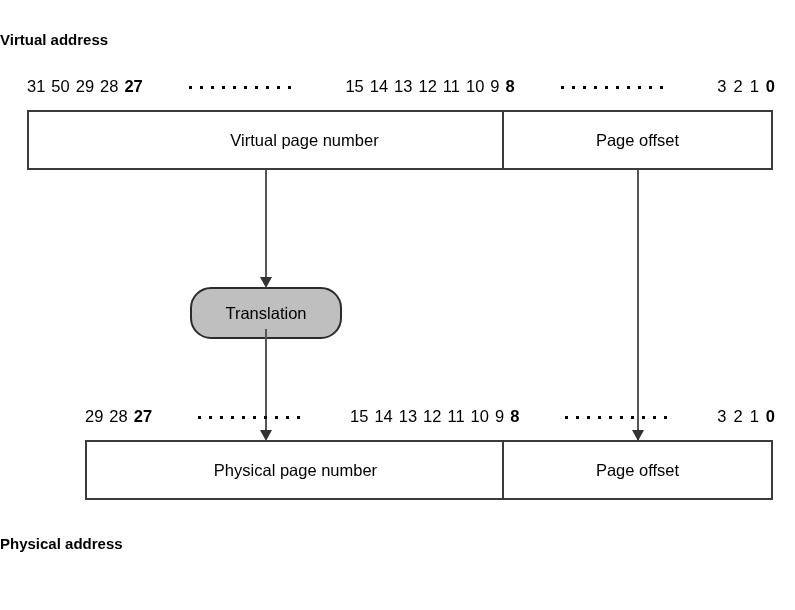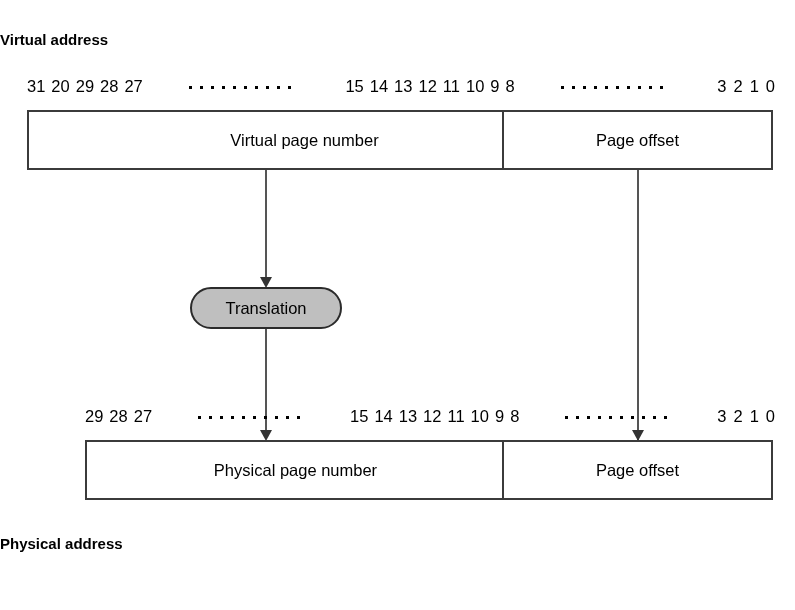--- a/index.html
+++ b/index.html
@@ -40,21 +40,21 @@
   #bitrow-bottom { left: 85px; top: 404px; width: 690px; }
 
   .bits {
     display: inline-flex;
     align-items: baseline;
   }
   .bits span { display: inline-block; }
   .bitrow .seg-left .bits span { margin-right: 6px; }
   .bitrow .seg-mid  .bits span { margin-right: 6px; }
   .bitrow .seg-right .bits span { margin-right: 7px; }
-  .bitrow .bits span:last-child { margin-right: 0; }
+  .bitrow .bits span:last-child { margin-right: 0; font-weight: bold; }
 
   .dots {
     flex: 1 1 auto;
     min-width: 40px;
     height: 16px;
     margin: 0 12px;
     position: relative;
   }
   .dots::before {
     content: "";
@@ -108,21 +108,21 @@
     border-left: 6px solid transparent;
     border-right: 6px solid transparent;
     border-top: 11px solid #333333;
   }
 
   #pill {
     position: absolute;
     left: 190px;
     top: 287px;
     width: 152px;
-    height: 42px;
+    height: 52px;
     box-sizing: border-box;
     background: #bfbfbf;
     border: 2px solid #2b2b2b;
     border-radius: 21px;
     display: flex;
     align-items: center;
     justify-content: center;
     font-size: 16.5px;
     color: #000;
     white-space: nowrap;
@@ -132,21 +132,21 @@
 <body>
 
 <div id="stage">
 
   <div class="title" id="title-virtual">Virtual address</div>
 
   <div class="bitrow" id="bitrow-top">
     <div class="seg-left">
       <span class="bits">
         <span>31</span>
-        <span>20</span>
+        <span>50</span>
         <span>29</span>
         <span>28</span>
         <span>27</span>
       </span>
     </div>
     <div class="seg-grow">
       <div class="dots"></div>
     </div>
     <div class="seg-mid">
       <span class="bits">

